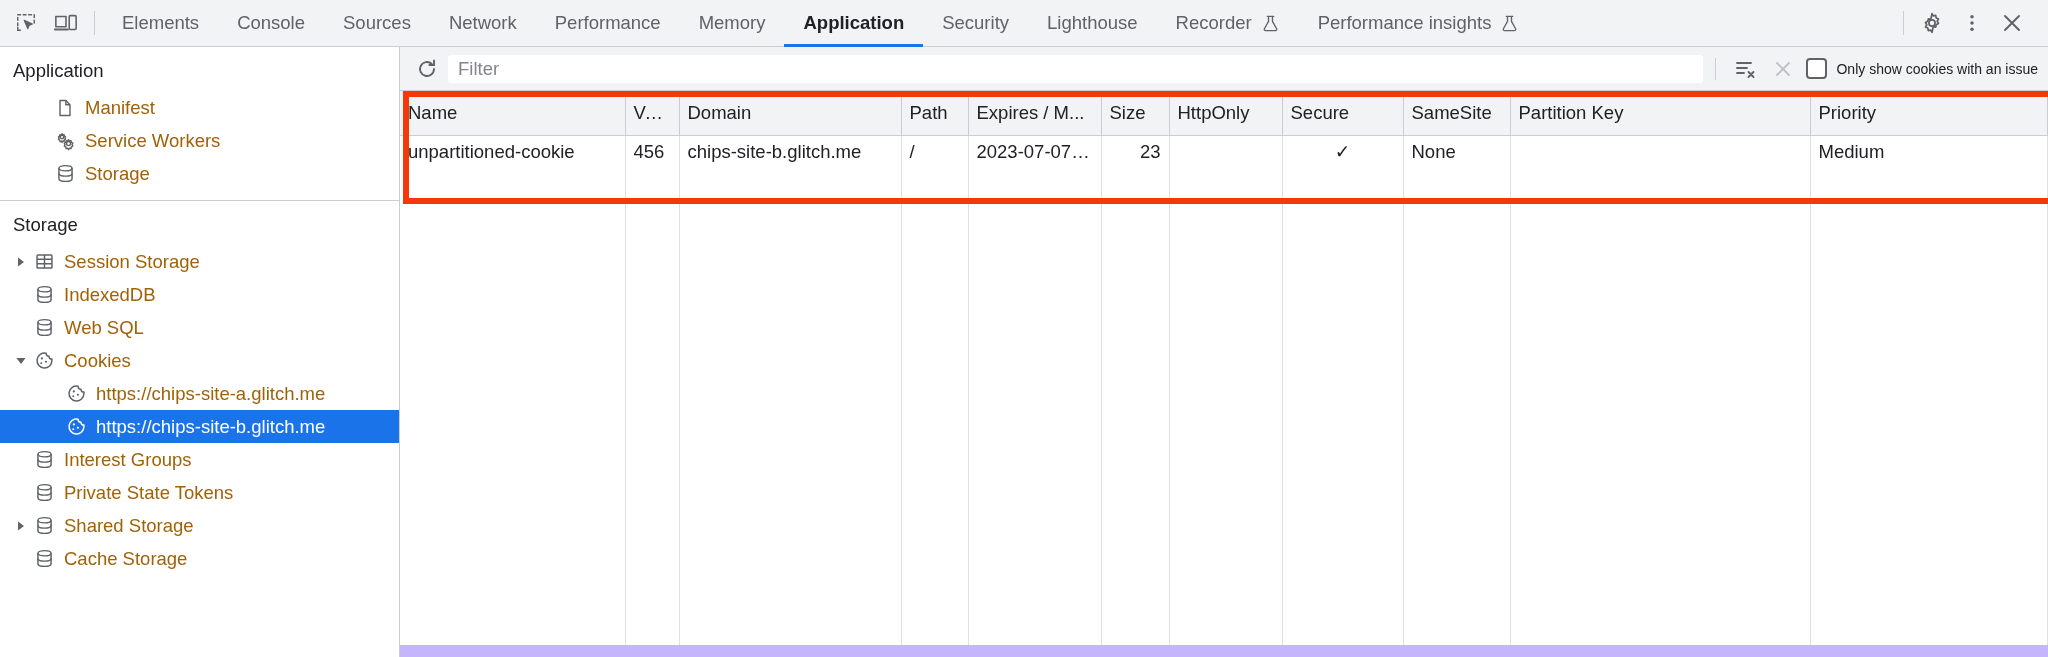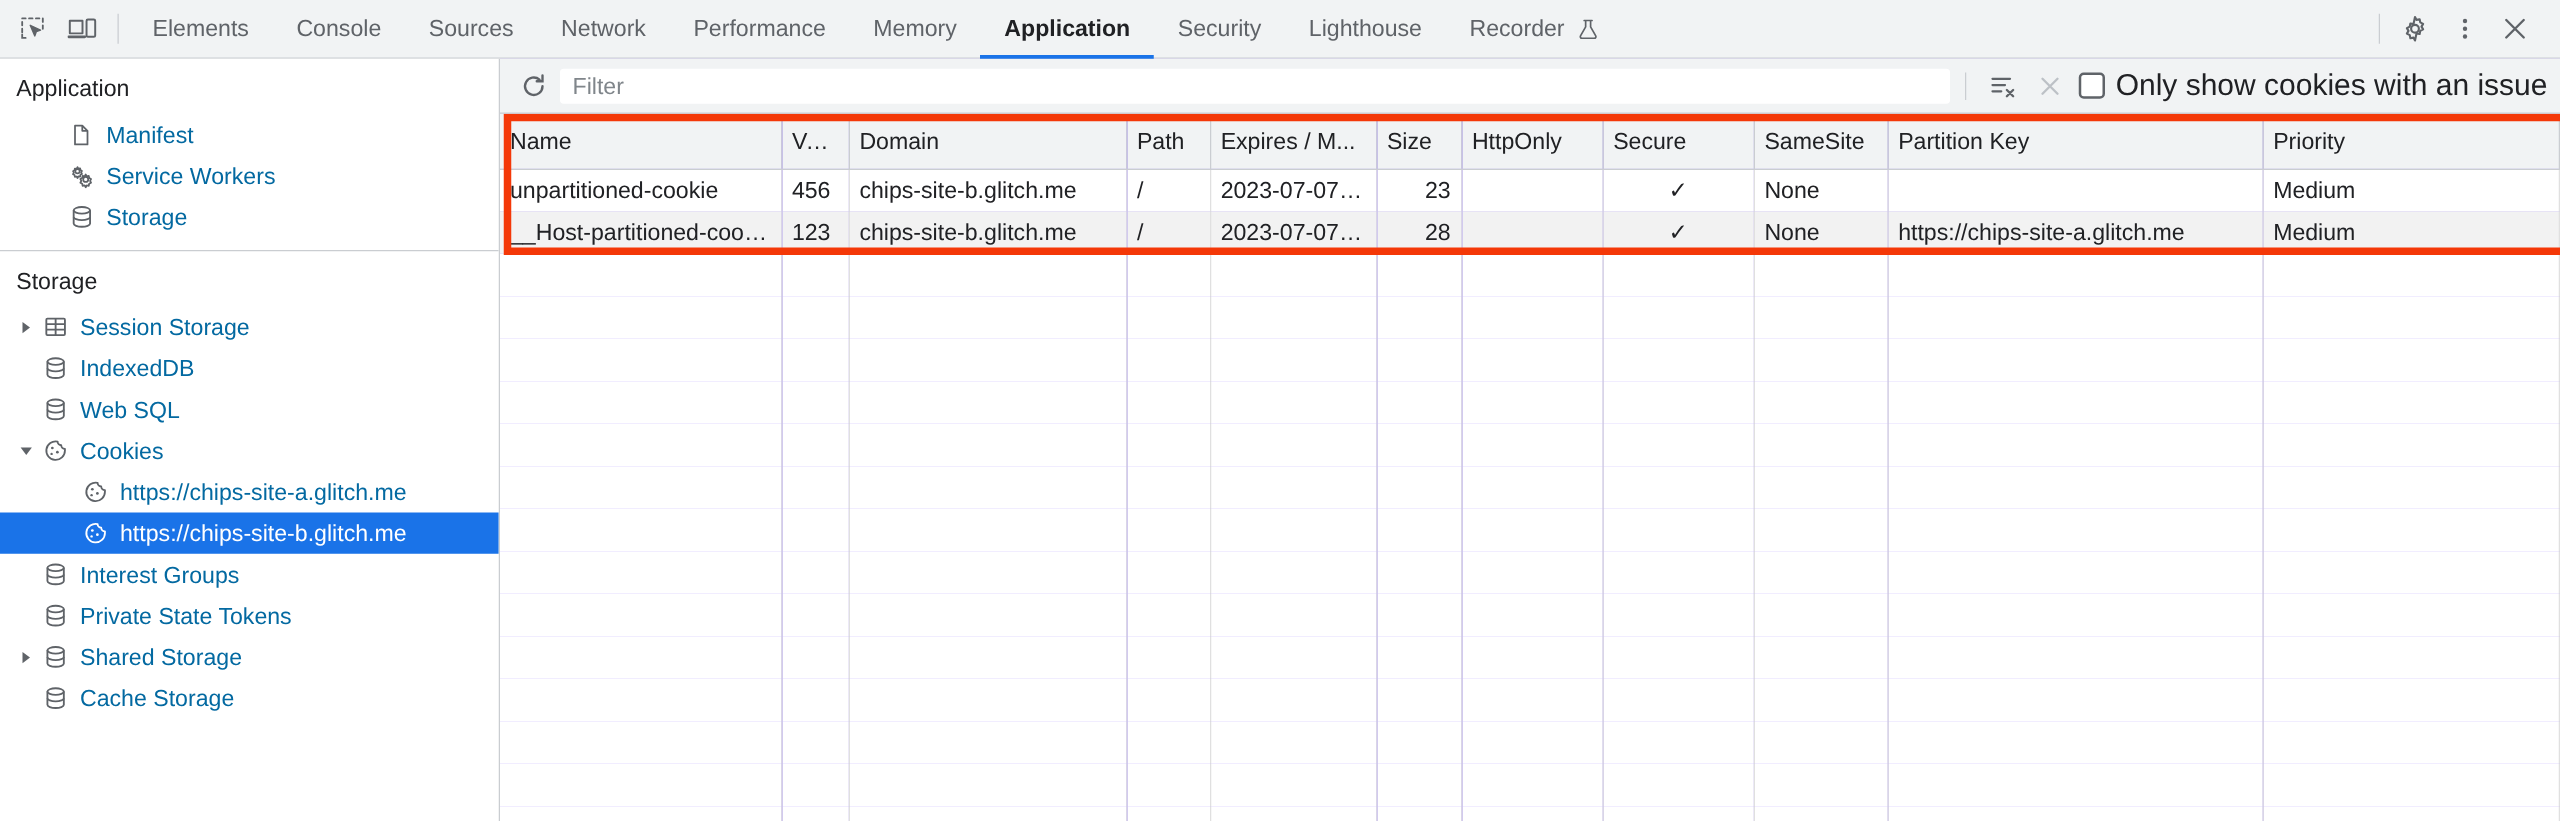--- a/index.html
+++ b/index.html
@@ -56,21 +56,21 @@
     overflow: hidden;
   }
   .side-section { padding: 9px 0 10px 0; }
   .side-section + .side-section { border-top: 1px solid #cacdd1; }
   .side-title {
     font-size: 18.5px; color: #202124;
     padding: 4px 0 9px 13px;
   }
   .tree-item {
     display: flex; align-items: center;
-    height: 33px; font-size: 18.5px; color: #0369a1;
+    height: 33px; font-size: 18.5px; color: #a16207;
     white-space: nowrap;
   }
   .tree-item.selected { background: #1a73e8; color: #ffffff; }
   .tree-item.selected .t-icon { color: #ffffff; }
   .twisty {
     width: 20px; flex: 0 0 20px;
     display: flex; align-items: center; justify-content: center;
     color: #5f6368;
   }
   .twisty svg { display: block; }
@@ -104,21 +104,21 @@
     height: 28px; border: none; outline: none;
     background: #ffffff; border-radius: 3px;
     font-size: 18.5px; color: #202124;
     padding: 0 10px;
     font-family: "Liberation Sans", sans-serif;
   }
   .filter-input::placeholder { color: #80868b; }
   .fb-sep { width: 1px; height: 22px; background: #cacdd1; margin: 0 8px; flex: 0 0 auto; }
   .fb-check {
     display: flex; align-items: center; gap: 9px;
-    font-size: 24px; color: #202124; white-space: nowrap;
+    font-size: 14px; color: #202124; white-space: nowrap;
     padding-left: 2px;
   }
   .cbox {
     width: 21px; height: 21px; flex: 0 0 21px;
     border: 2px solid #5f6368; border-radius: 4px; background: #fff;
   }
 
   
   .tablewrap { flex: 1 1 auto; position: relative; min-height: 0; overflow: hidden; }
   .annot {
@@ -198,20 +198,29 @@
           <span>Application</span>
         </div>
         <div class="tab">
           <span>Security</span>
         </div>
         <div class="tab">
           <span>Lighthouse</span>
         </div>
         <div class="tab">
           <span>Recorder</span>
+          <span class="flask">
+            <svg width="19" height="19" viewBox="0 0 24 24" fill="none" stroke="currentColor" stroke-width="1.7" stroke-linejoin="round">
+              <path d="M9.5 3v6.4L4.3 18.6A1.6 1.6 0 0 0 5.7 21h12.6a1.6 1.6 0 0 0 1.4-2.4L14.5 9.4V3"></path>
+              <path d="M8 3h8" stroke-linecap="round"></path>
+            </svg>
+          </span>
+        </div>
+        <div class="tab">
+          <span>Performance insights</span>
           <span class="flask">
             <svg width="19" height="19" viewBox="0 0 24 24" fill="none" stroke="currentColor" stroke-width="1.7" stroke-linejoin="round">
               <path d="M9.5 3v6.4L4.3 18.6A1.6 1.6 0 0 0 5.7 21h12.6a1.6 1.6 0 0 0 1.4-2.4L14.5 9.4V3"></path>
               <path d="M8 3h8" stroke-linecap="round"></path>
             </svg>
           </span>
         </div>
       </div>
 
     <div class="tb-right">
@@ -471,33 +480,20 @@
                 <td>chips-site-b.glitch.me</td>
                 <td>/</td>
                 <td>2023-07-07…</td>
                 <td class="num">23</td>
                 <td class="ctr"></td>
                 <td class="ctr">✓</td>
                 <td>None</td>
                 <td></td>
                 <td>Medium</td>
               </tr>
-              <tr class="row-even">
-                <td class="name-cell">__Host-partitioned-cookie</td>
-                <td>123</td>
-                <td>chips-site-b.glitch.me</td>
-                <td>/</td>
-                <td>2023-07-07…</td>
-                <td class="num">28</td>
-                <td class="ctr"></td>
-                <td class="ctr">✓</td>
-                <td>None</td>
-                <td>https://chips-site-a.glitch.me</td>
-                <td>Medium</td>
-              </tr>
               <tr class="filler">
                 <td></td>
                 <td></td>
                 <td></td>
                 <td></td>
                 <td></td>
                 <td></td>
                 <td></td>
                 <td></td>
                 <td></td>

